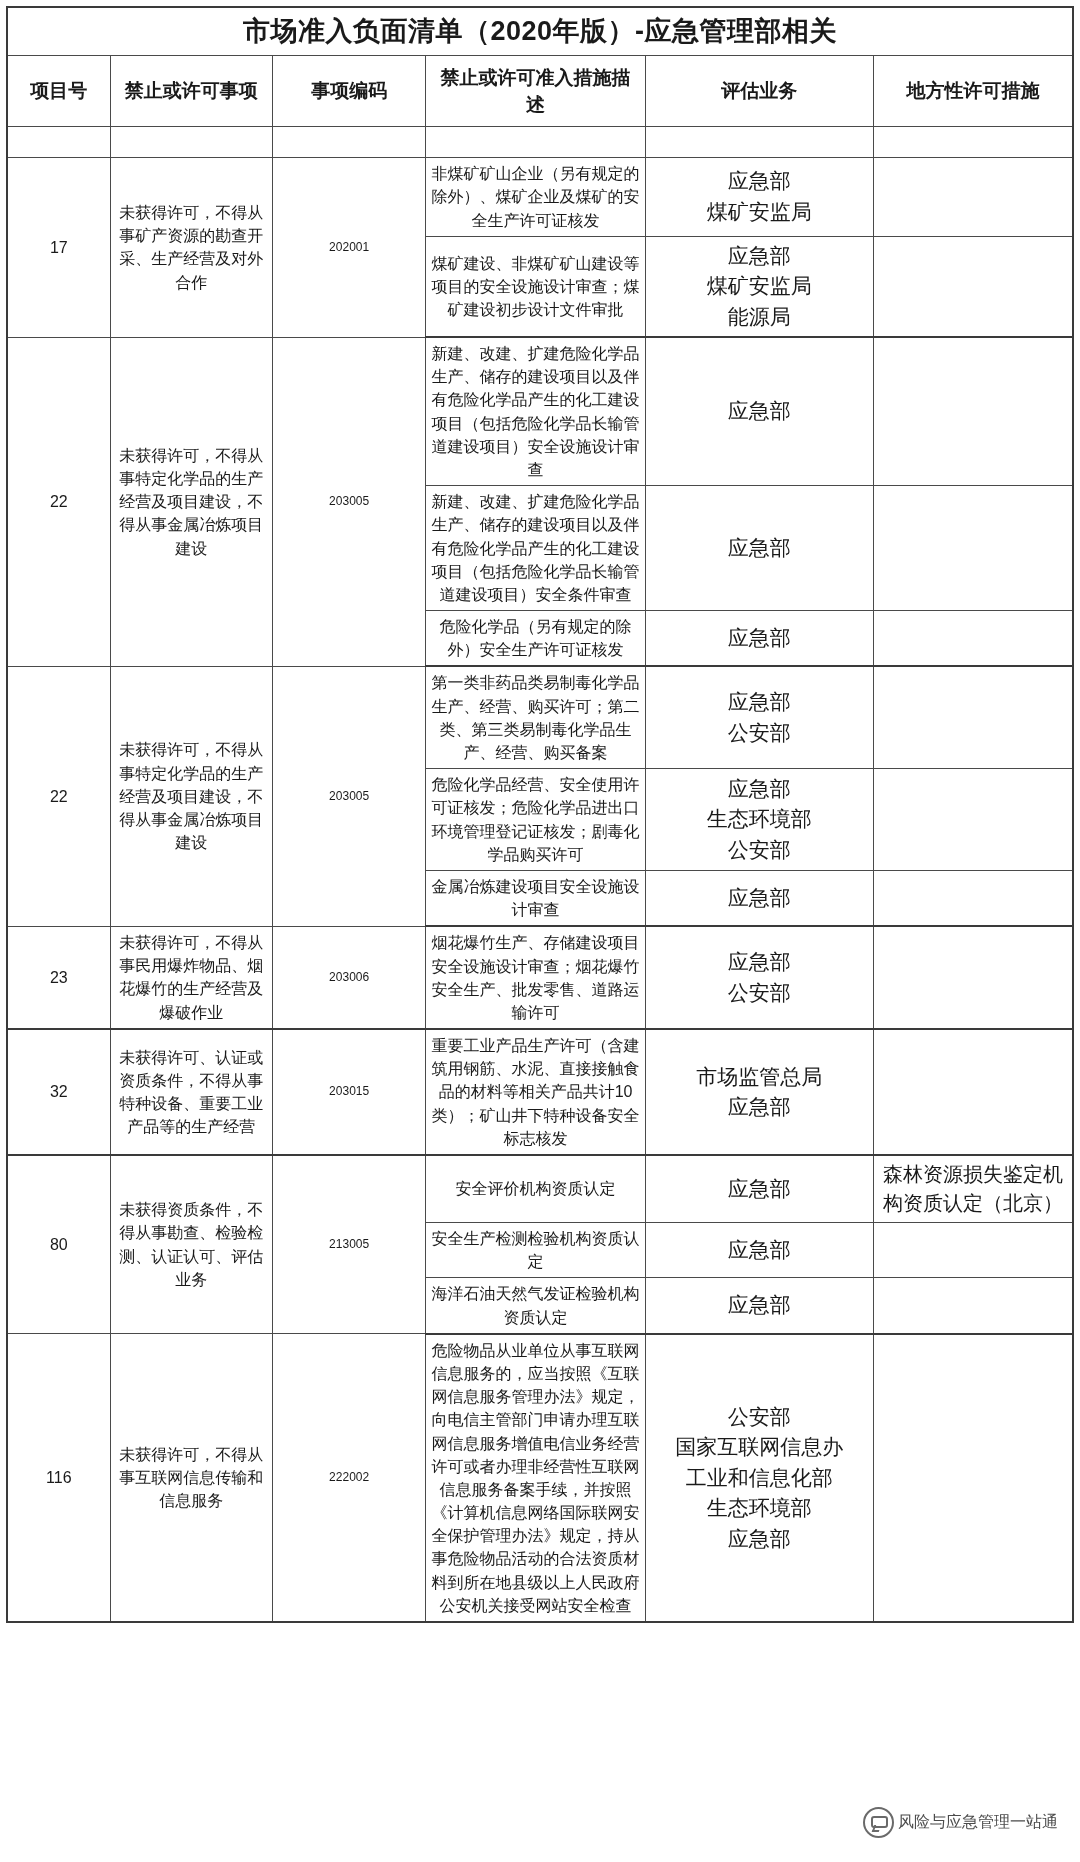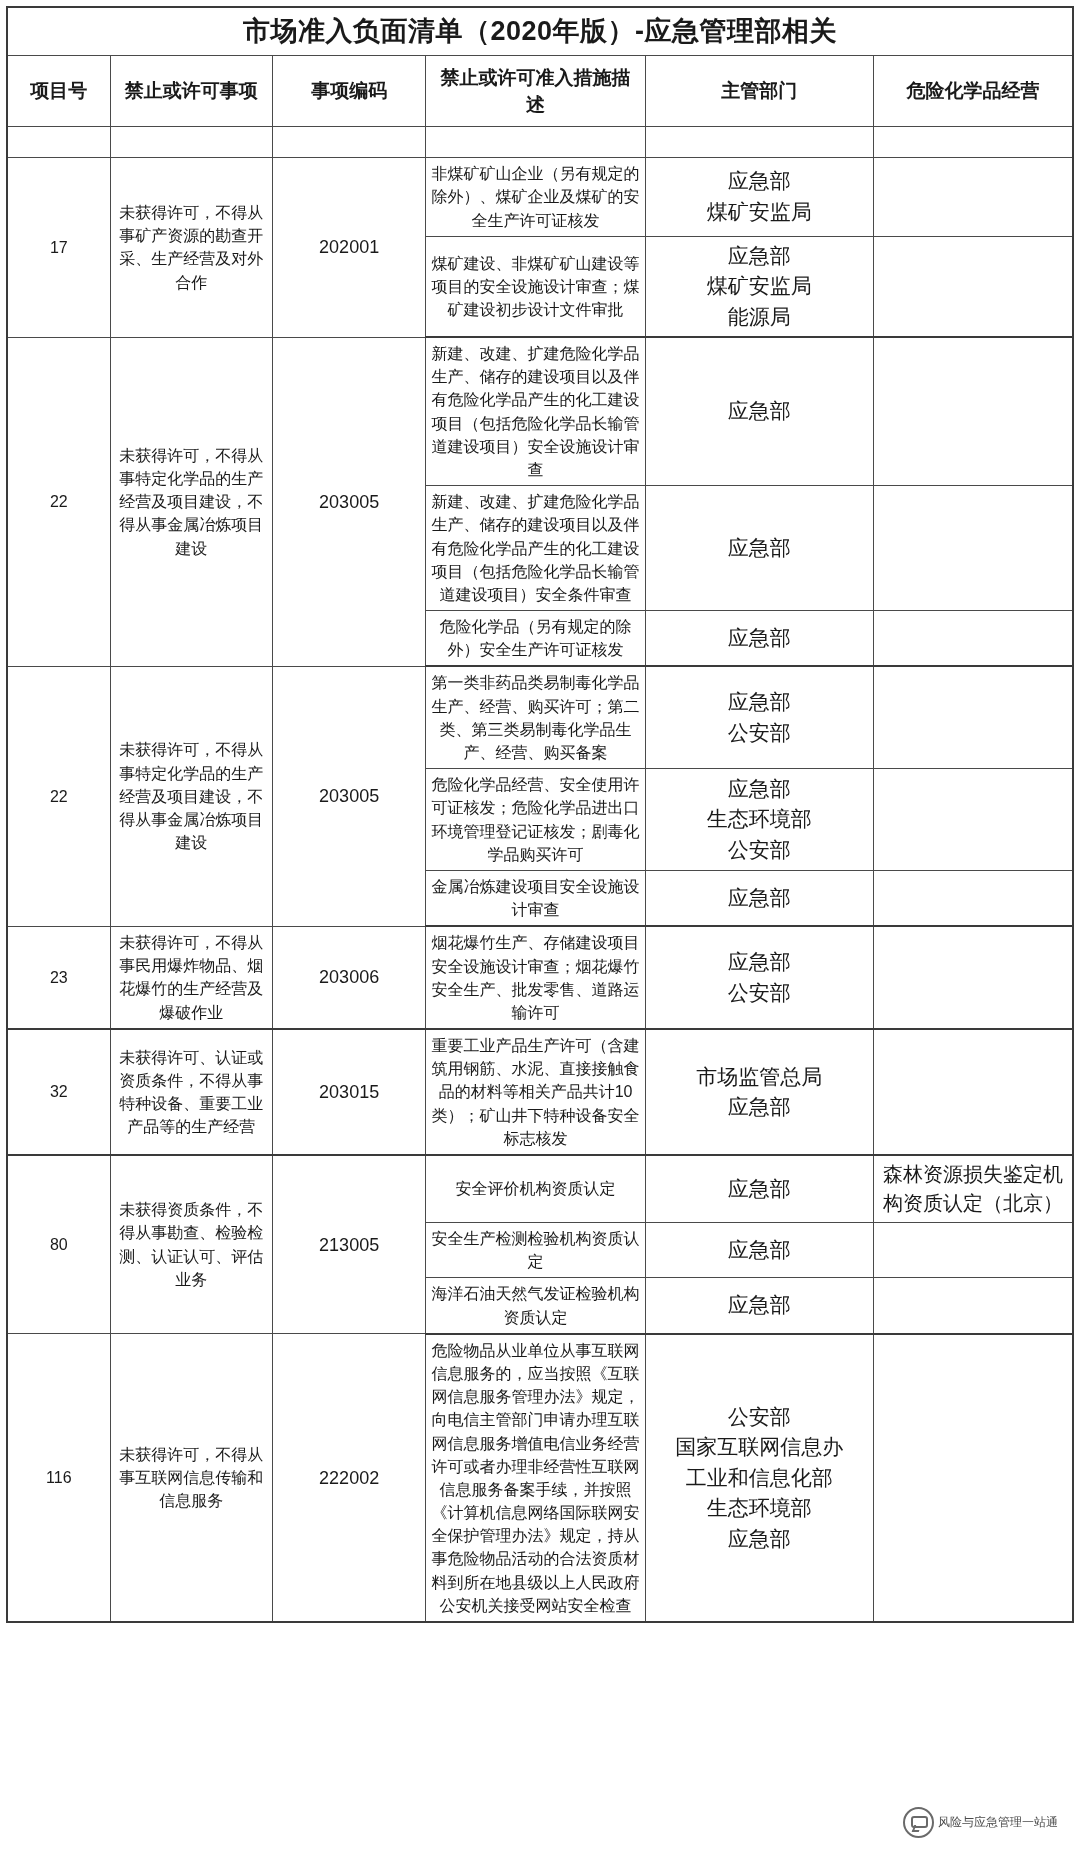--- a/index.html
+++ b/index.html
@@ -54,36 +54,36 @@
   .hdr td{
     font-size:19px;
     font-weight:bold;
     height:62px;
     line-height:1.35;
     padding:6px 4px;
   }
   .spacer td{height:22px;padding:0;}
   .num{font-size:16px;}
   .item{font-size:16px;line-height:1.7;}
-  .code{font-size:18px;}
+  .code{font-size:12px;}
   .desc{font-size:16px;line-height:1.6;text-align:center;margin-left:12px;}
   .dept{font-size:21px;line-height:1.7;}
   .local{font-size:20px;line-height:1.6;}
   .thickbot{border-bottom:2px solid #3a3a3a !important;}
 
   
   .watermark{
     position:absolute;
     right:22px;
     bottom:24px;
     display:flex;
     align-items:center;
     gap:4px;
     color:#4b4b4b;
-    font-size:12px;
+    font-size:16px;
     white-space:nowrap;
   }
   .wm-icon{
     width:27px;height:27px;
     border:2px solid #6a6a6a;
     border-radius:50%;
     position:relative;
     flex:0 0 auto;
   }
   .wm-icon:before{
@@ -118,22 +118,22 @@
     </colgroup>
     <tbody id="tbody">
         <tr class="title-row">
           <td class="title-cell" colspan="6">市场准入负面清单（2020年版）-应急管理部相关</td>
         </tr>
         <tr class="hdr">
           <td>项目号</td>
           <td>禁止或许可事项</td>
           <td>事项编码</td>
           <td>禁止或许可准入措施描述</td>
-          <td>主管部门</td>
-          <td>危险化学品经营</td>
+          <td>评估业务</td>
+          <td>地方性许可措施</td>
         </tr>
         <tr class="spacer">
           <td></td>
           <td></td>
           <td></td>
           <td></td>
           <td></td>
           <td></td>
         </tr>
         <tr>

